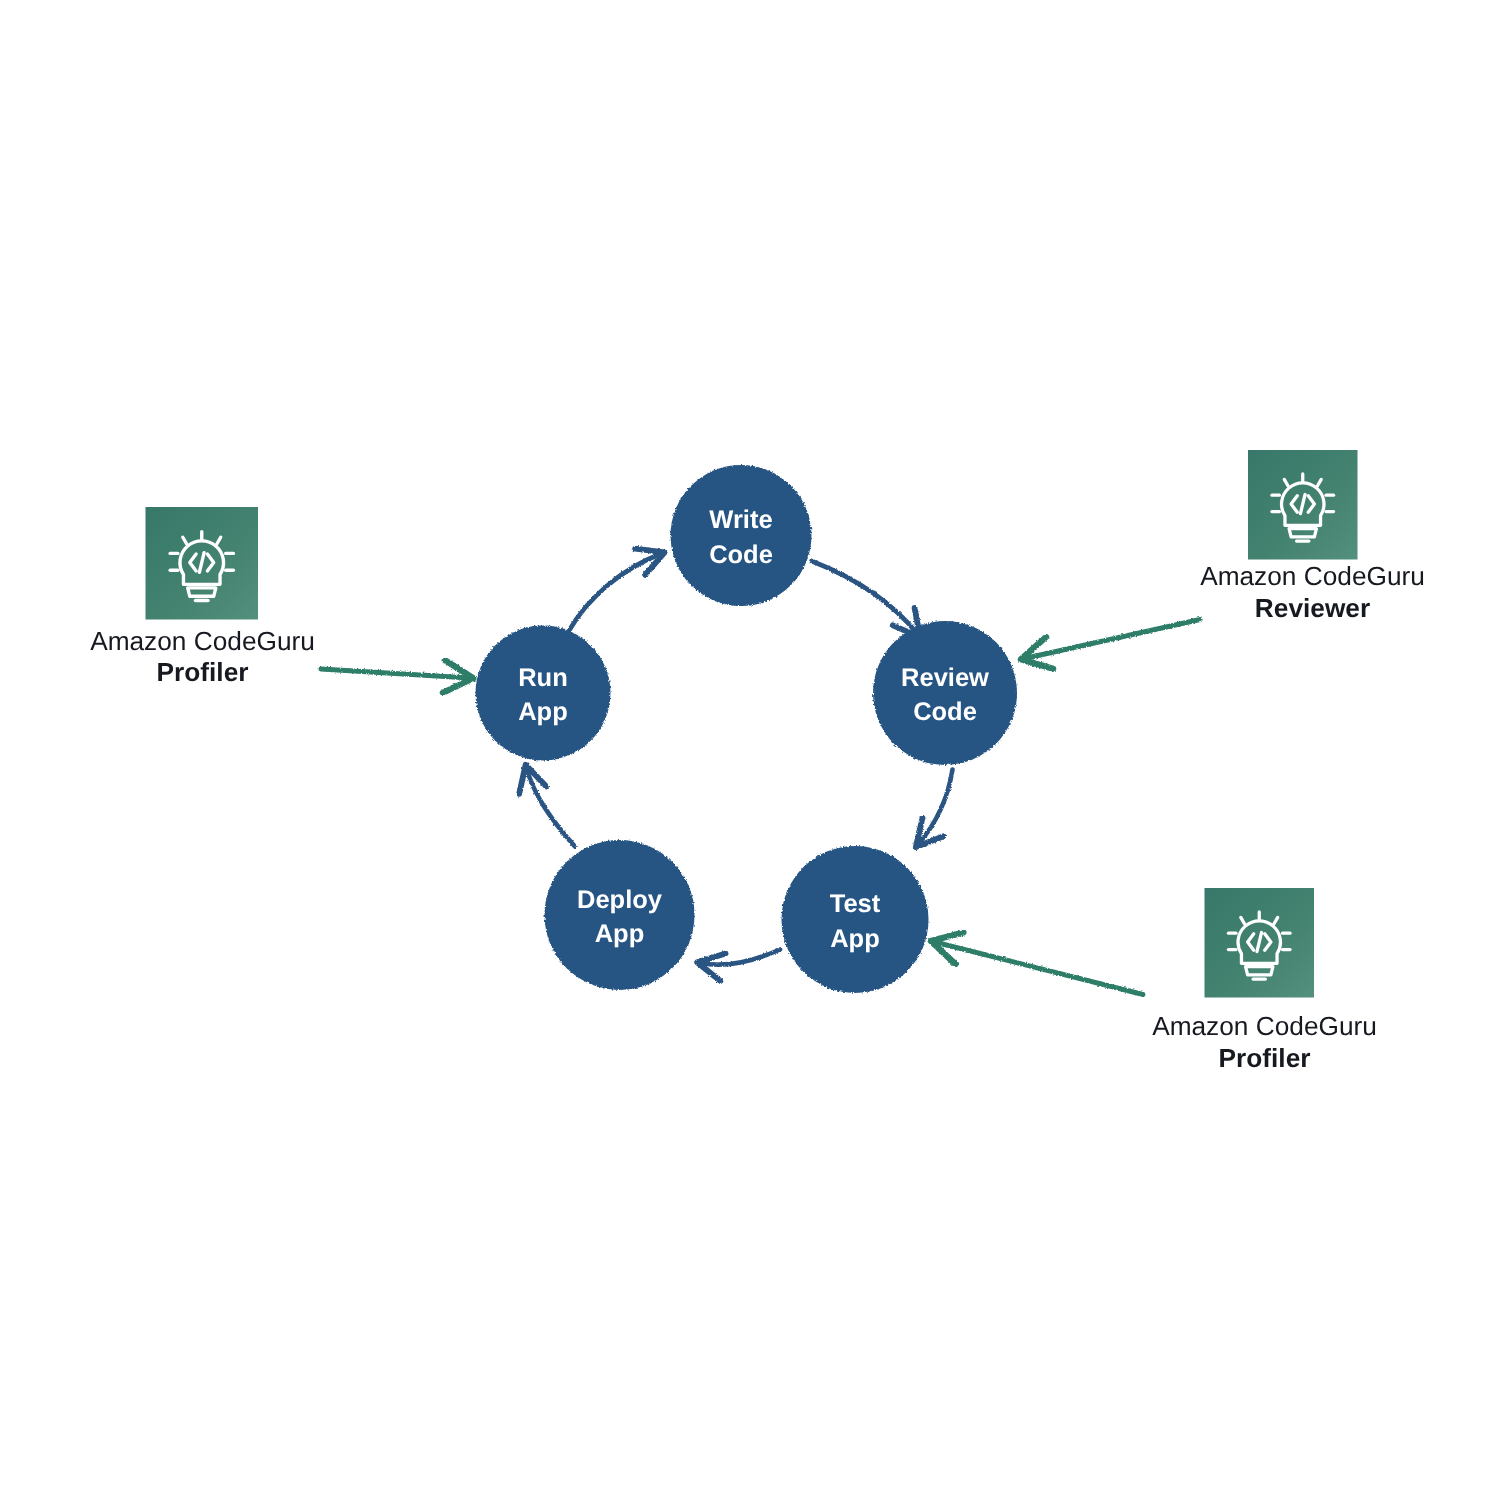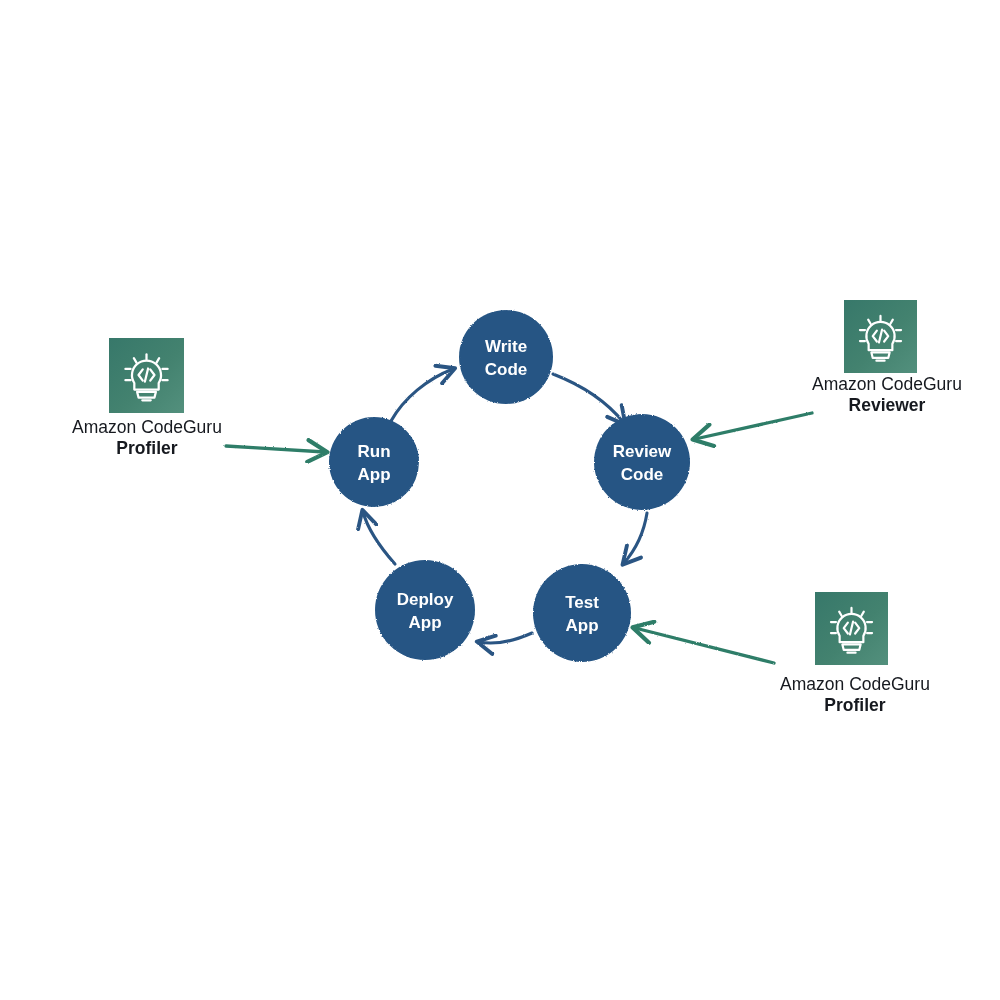--- a/index.html
+++ b/index.html
@@ -10,21 +10,21 @@
   }
   body {
     width: 1000px;
     height: 1000px;
     font-family: "Liberation Sans", sans-serif;
     overflow: hidden;
     position: relative;
   }
   #diagram-root {
     position: absolute;
-    left: 12px;
+    left: 0;
     top: 0;
     width: 908px;
     height: 1000px;
   }
   svg.canvas {
     position: absolute;
     left: 0;
     top: 0;
     width: 1000px;
     height: 1000px;

